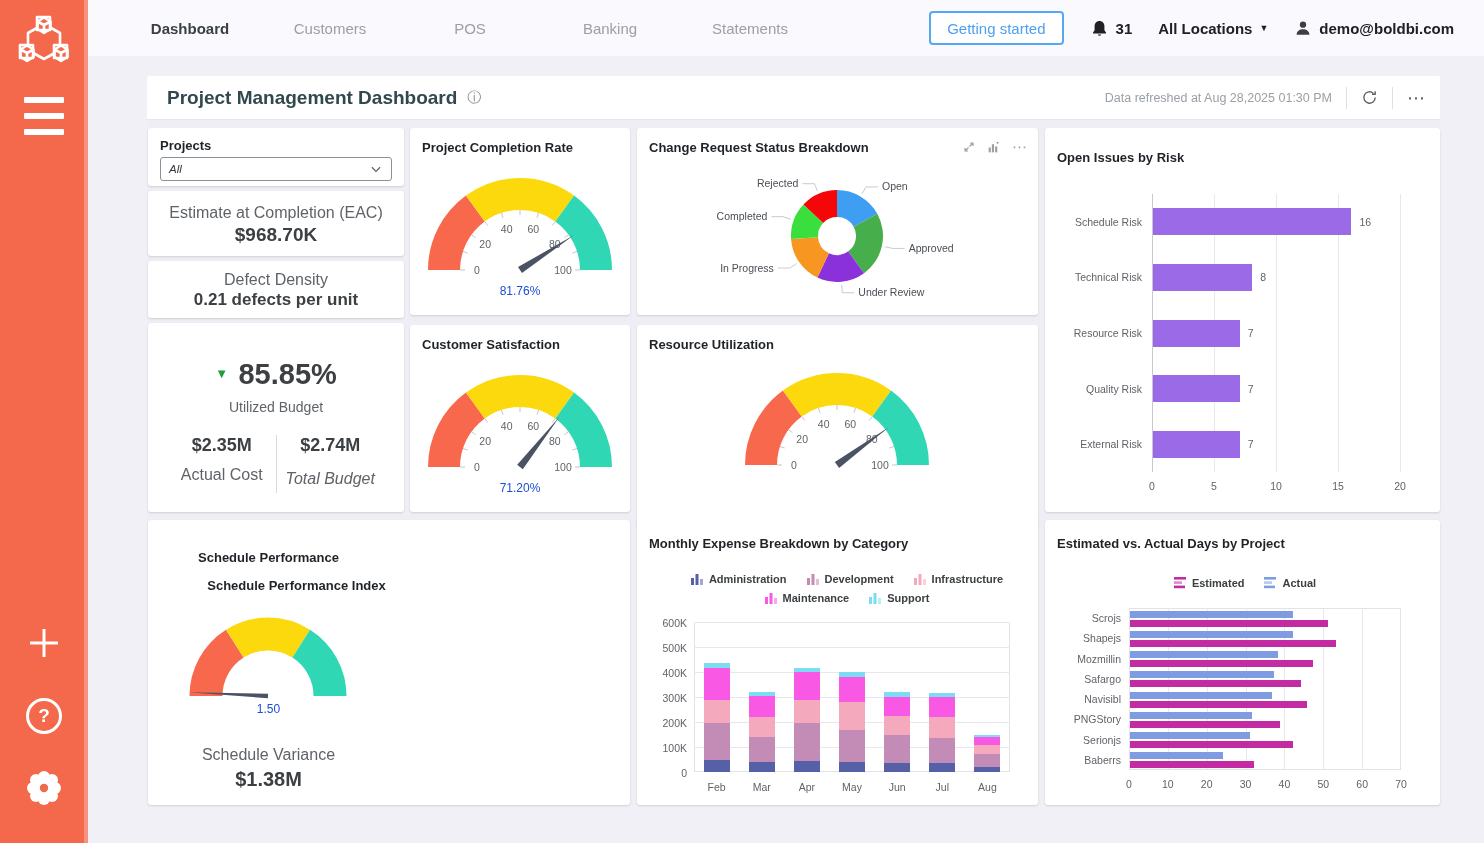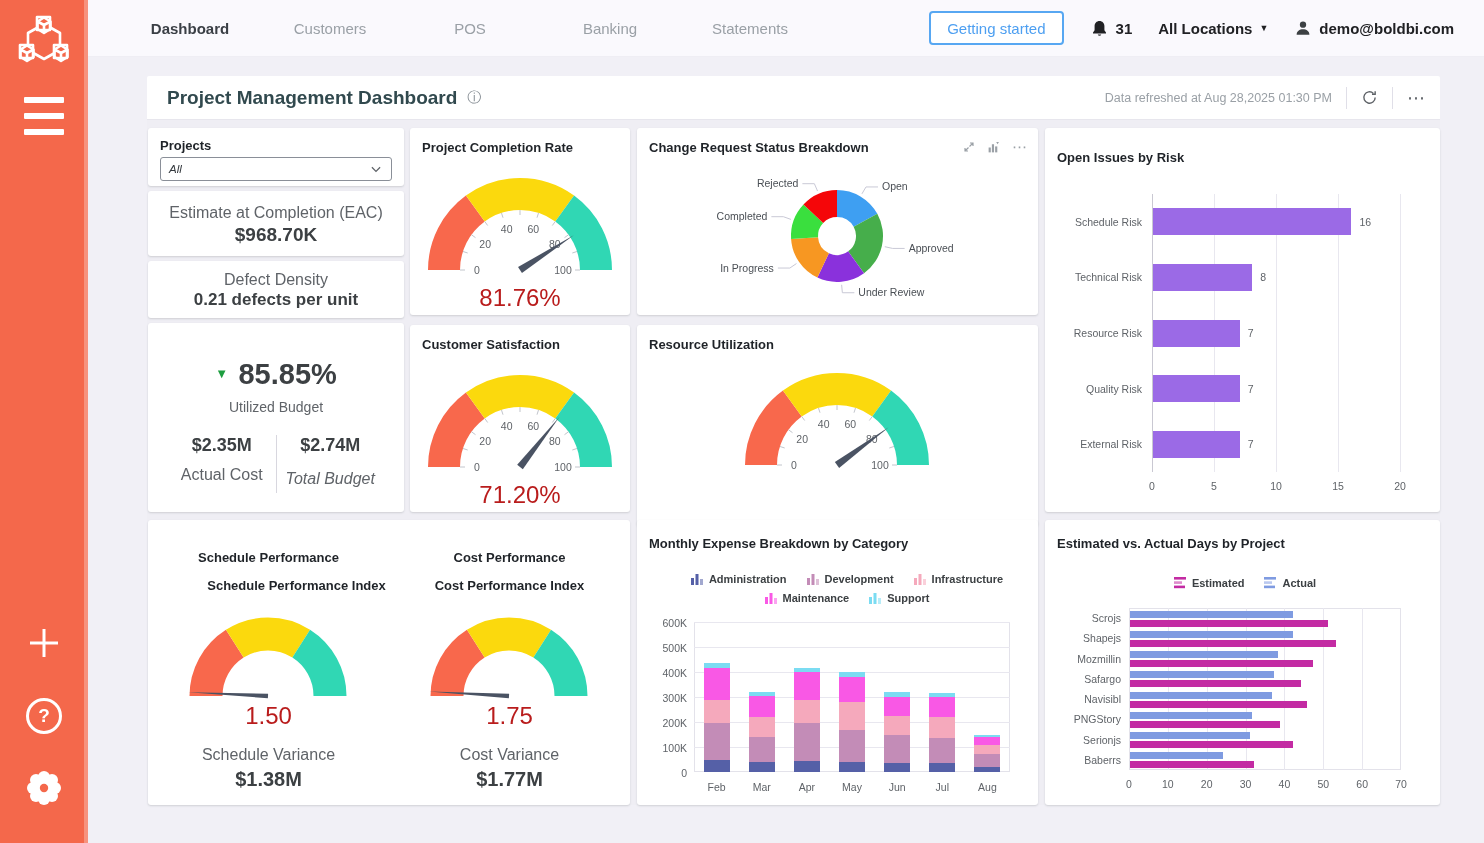--- a/index.html
+++ b/index.html
@@ -33,21 +33,21 @@
   .tb-ic { color:#5f6368; cursor:pointer; display:flex; align-items:center; }
   .more { font-size:18px; color:#5f6368; letter-spacing:1px; cursor:pointer; }
 
   
   #content { position:absolute; left:147px; top:120px; width:1293px; height:685px; background:#EFEEF4; }
   .card { position:absolute; background:#fff; border-radius:3px; box-shadow:0 1px 2px rgba(60,64,67,.18); }
   .wtitle { position:absolute; top:12px; left:12px; font-size:13px; font-weight:700; color:#1F2328; }
   .wtitle-c { position:absolute; width:100%; text-align:center; font-size:13px; font-weight:700; color:#1F2328; }
   .glabel { color:#5F6368; font-size:16px; }
   .gvalue { color:#3C4043; font-weight:700; }
-  .gauge-val { position:absolute; width:100%; text-align:center; font-size:24px; color:#b91c1c; }
+  .gauge-val { position:absolute; width:100%; text-align:center; font-size:12px; color:#1d4ed8; }
 
   
   #proj-label { position:absolute; top:10px; left:12px; font-size:13px; font-weight:700; color:#1F2328; }
   #proj-select { position:absolute; top:29px; left:12px; width:232px; height:24px; border:1px solid #8A8F98; border-radius:3px; background:#fff; display:flex; align-items:center; padding:0 8px; cursor:pointer; }
   #proj-select .val { font-size:11.5px; font-style:italic; color:#33383d; flex:1; }
 
   .center-col { position:absolute; left:0; width:100%; text-align:center; }
   .cost-row { position:absolute; left:0; width:100%; display:flex; }
   .cost-cell { flex:1; text-align:center; }
   .cost-div { width:1px; background:#D8D7DF; }
@@ -363,33 +363,20 @@
       <div class="wtitle-c" style="top:58px;margin-left:28px;">Schedule Performance Index</div>
       <svg class="abs" style="left:20px; top:84px;" width="200" height="104">
           <path d="M 38 91.99999999999999 A 62 62 0 0 1 66.77873871130222 39.65166861887506" stroke="#F8684C" stroke-width="33" fill="none"></path>
           <path d="M 66.77873871130222 39.65166861887506 A 62 62 0 0 1 133.2212612886978 39.65166861887507" stroke="#FBD90D" stroke-width="33" fill="none"></path>
           <path d="M 133.2212612886978 39.65166861887507 A 62 62 0 0 1 162 92" stroke="#30D7B4" stroke-width="33" fill="none"></path>
           <polygon points="20.088810003042397,88.2314839432286 99.89636580843879,94.19755772491634 100.10363419156121,89.80244227508366" fill="#4A5363"></polygon>
         </svg>
       <div class="gauge-val" style="top:182px;">1.50</div>
       <div class="center-col glabel" style="top:226px;">Schedule Variance</div>
       <div class="center-col gvalue" style="top:248px; font-size:20px;">$1.38M</div>
-    </div>
-    <div class="abs" style="left:241px; top:0; width:241px; height:285px;">
-      <div class="wtitle-c" style="top:30px;">Cost Performance</div>
-      <div class="wtitle-c" style="top:58px;">Cost Performance Index</div>
-      <svg class="abs" style="left:20px; top:84px;" width="200" height="104">
-          <path d="M 38 91.99999999999999 A 62 62 0 0 1 66.77873871130222 39.65166861887506" stroke="#F8684C" stroke-width="33" fill="none"></path>
-          <path d="M 66.77873871130222 39.65166861887506 A 62 62 0 0 1 133.2212612886978 39.65166861887507" stroke="#FBD90D" stroke-width="33" fill="none"></path>
-          <path d="M 133.2212612886978 39.65166861887507 A 62 62 0 0 1 162 92" stroke="#30D7B4" stroke-width="33" fill="none"></path>
-          <polygon points="20.120872203956964,87.60398560700432 99.87910960419262,94.19667601439119 100.12089039580738,89.80332398560881" fill="#4A5363"></polygon>
-        </svg>
-      <div class="gauge-val" style="top:182px;">1.75</div>
-      <div class="center-col glabel" style="top:226px;">Cost Variance</div>
-      <div class="center-col gvalue" style="top:248px; font-size:20px;">$1.77M</div>
     </div>
   </div>
 
   <div class="card" style="left:490px; top:400px; width:401px; height:285px;">
     <div class="wtitle" style="top:16px;">Monthly Expense Breakdown by Category</div>
     <div class="abs" style="left:40px; top:52px; width:340px;">
         <div class="legend-row" style="margin-bottom: 6px;">
           <div class="leg-item">
             <svg width="13" height="13" viewBox="0 0 13 13">
               <rect x="0" y="6" width="3" height="7" fill="#5560A7"></rect>

